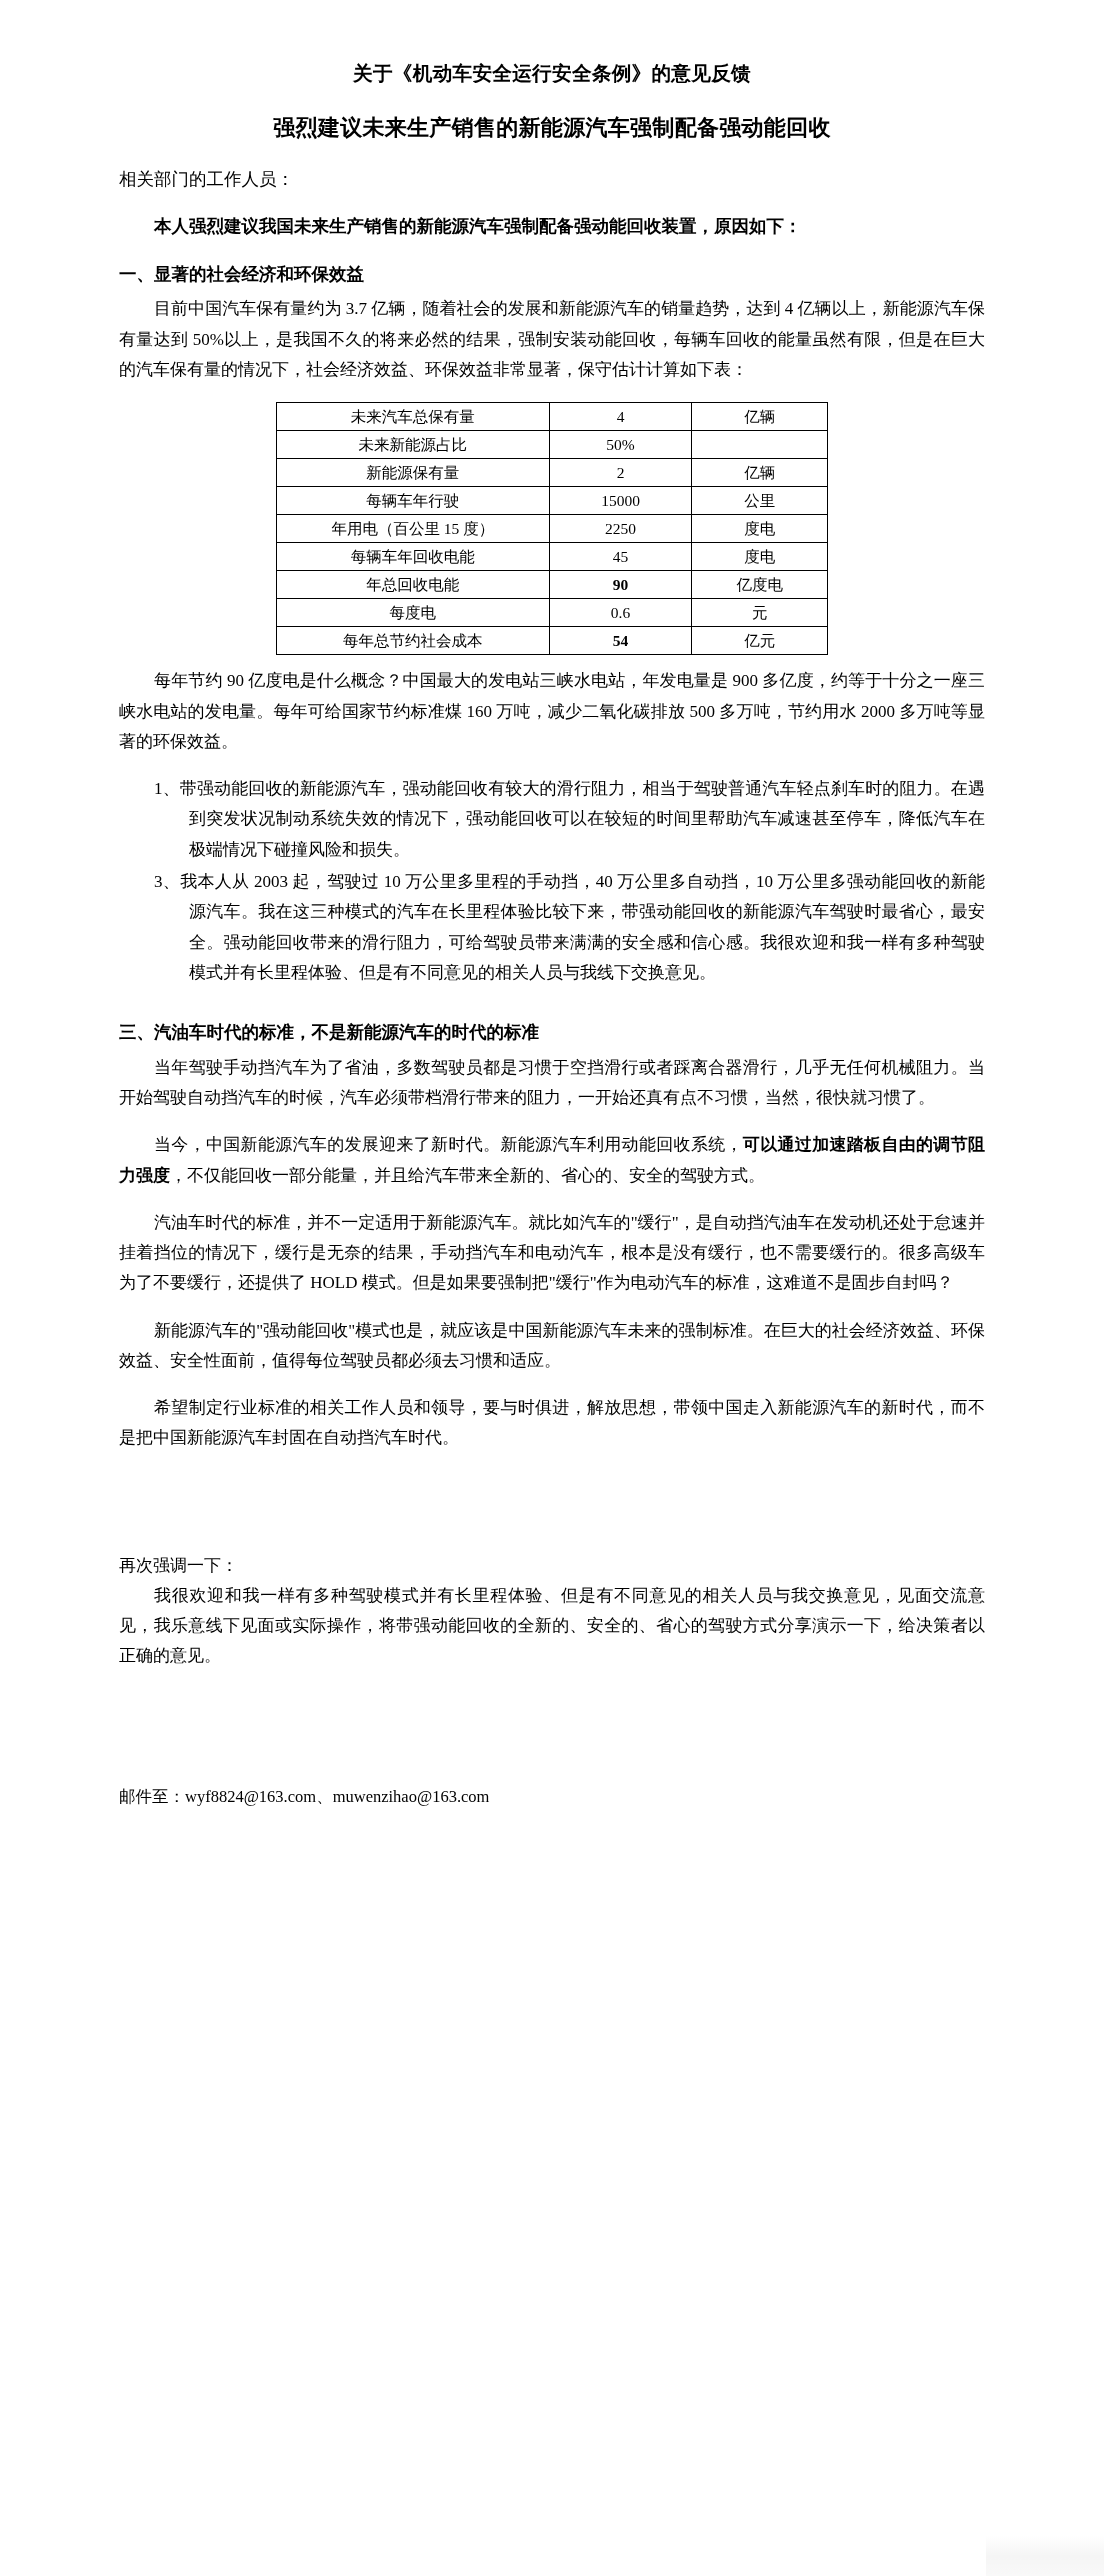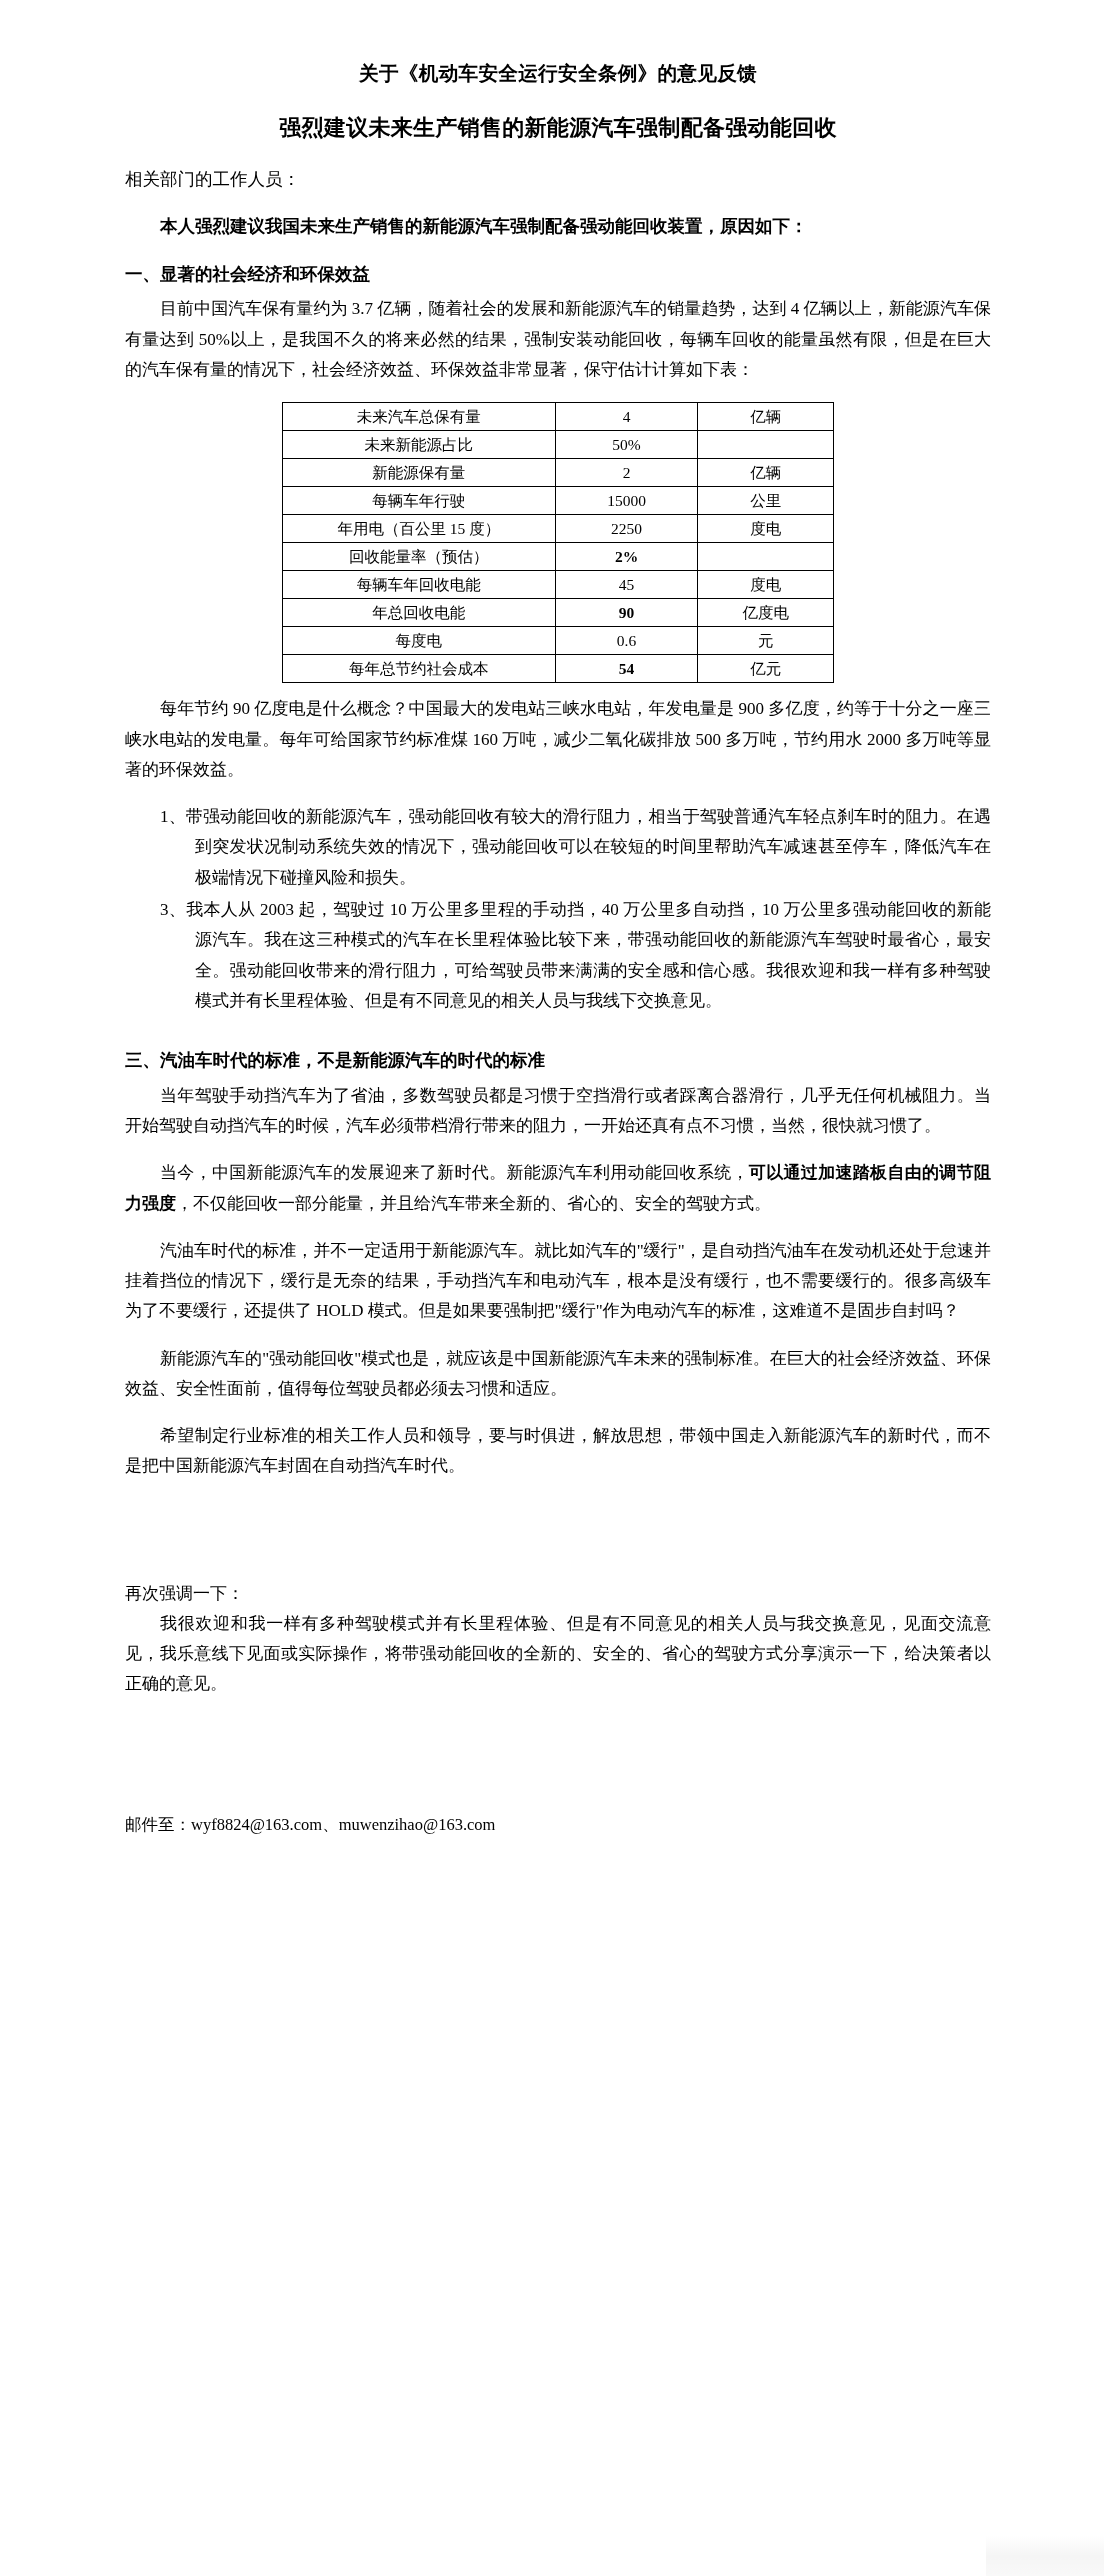--- a/index.html
+++ b/index.html
@@ -15,21 +15,21 @@
     position: relative;
     width: 1113px;
     height: 2597px;
     background: #ffffff;
     box-sizing: border-box;
     padding: 0;
     overflow: hidden;
   }
   .content {
     position: absolute;
-    left: 125px;
+    left: 119px;
     top: 0;
     width: 866px;
   }
 
   
   .doc-title {
     text-align: center;
     font-weight: bold;
     font-size: 19.6px;
     line-height: 1.0;
@@ -176,25 +176,20 @@
             <td class="label">每辆车年行驶</td>
             <td class="value">15000</td>
             <td class="unit">公里</td>
           </tr>
           <tr>
             <td class="label">年用电（百公里 15 度）</td>
             <td class="value">2250</td>
             <td class="unit">度电</td>
           </tr>
           <tr>
-            <td class="label">回收能量率（预估）</td>
-            <td class="value bold">2%</td>
-            <td class="unit"></td>
-          </tr>
-          <tr>
             <td class="label">每辆车年回收电能</td>
             <td class="value">45</td>
             <td class="unit">度电</td>
           </tr>
           <tr>
             <td class="label">年总回收电能</td>
             <td class="value bold">90</td>
             <td class="unit">亿度电</td>
           </tr>
           <tr>

